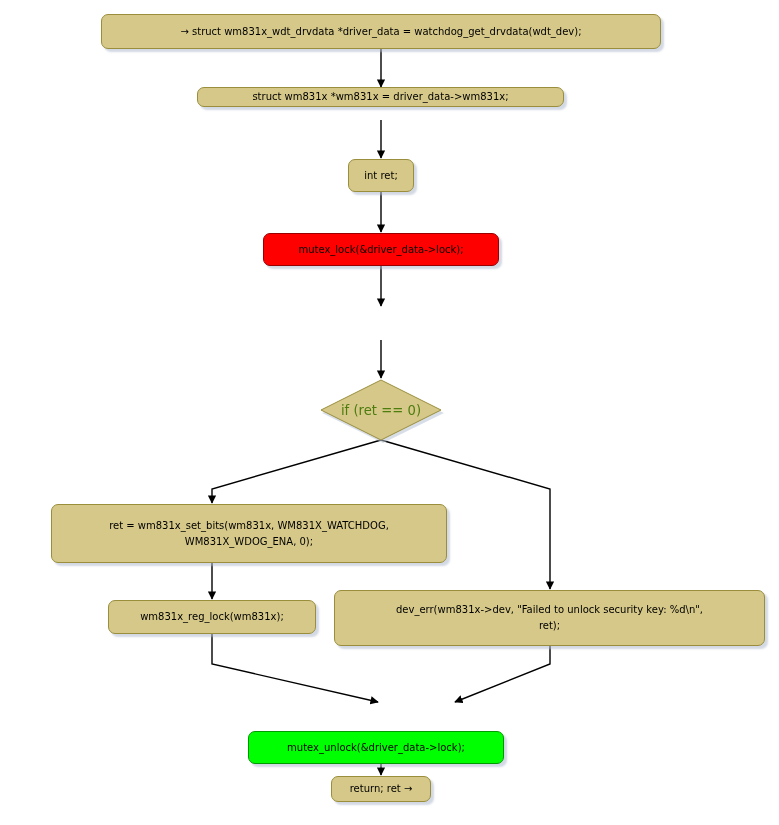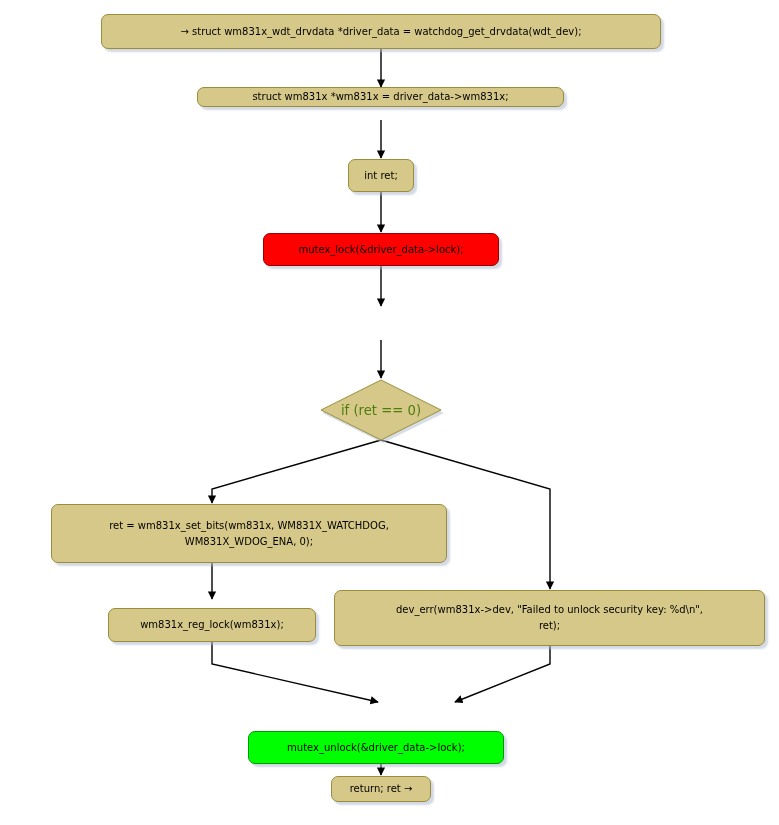--- a/index.html
+++ b/index.html
@@ -124,21 +124,21 @@
       <polygon points="61,1 121,31 61,61 1,31" fill="#d5c888" stroke="#9a8e3c" stroke-width="1"></polygon>
     </svg>
     <div class="dlabel">if (ret == 0)</div>
   </div>
 
   <div class="node proc" style="left:15px; top:504px; width:396px; height:59px; flex-direction:column; justify-content:center;margin-left:36px;">
     <span>ret = wm831x_set_bits(wm831x, WM831X_WATCHDOG,</span>
     <span>WM831X_WDOG_ENA, 0);</span>
   </div>
 
-  <div class="node proc" style="left:108px; top:600px; width:208px; height:34px;margin-top:8px;">wm831x_reg_lock(wm831x);</div>
+  <div class="node proc" style="left:108px; top:600px; width:208px; height:34px;">wm831x_reg_lock(wm831x);</div>
 
   <div class="node proc" style="left:334px; top:590px; width:431px; height:56px; flex-direction:column; justify-content:center;">
     <span>dev_err(wm831x-&gt;dev, "Failed to unlock security key: %d\n",</span>
     <span>ret);</span>
   </div>
 
   <div class="node unlock" style="left:248px; top:703px; width:256px; height:33px;margin-top:28px;">mutex_unlock(&amp;driver_data-&gt;lock);</div>
 
   <div class="node proc" style="left:331px; top:776px; width:100px; height:26px;">return; ret →</div>
 

